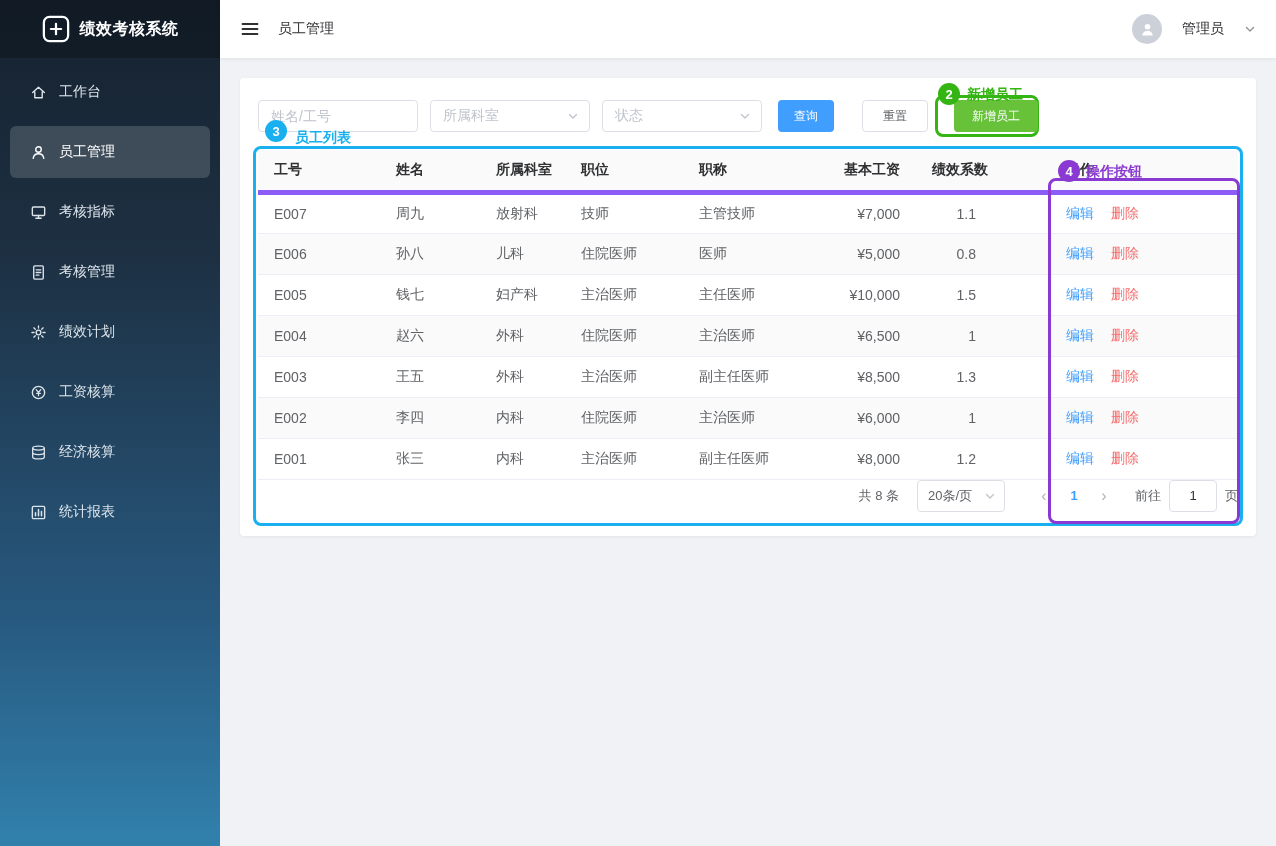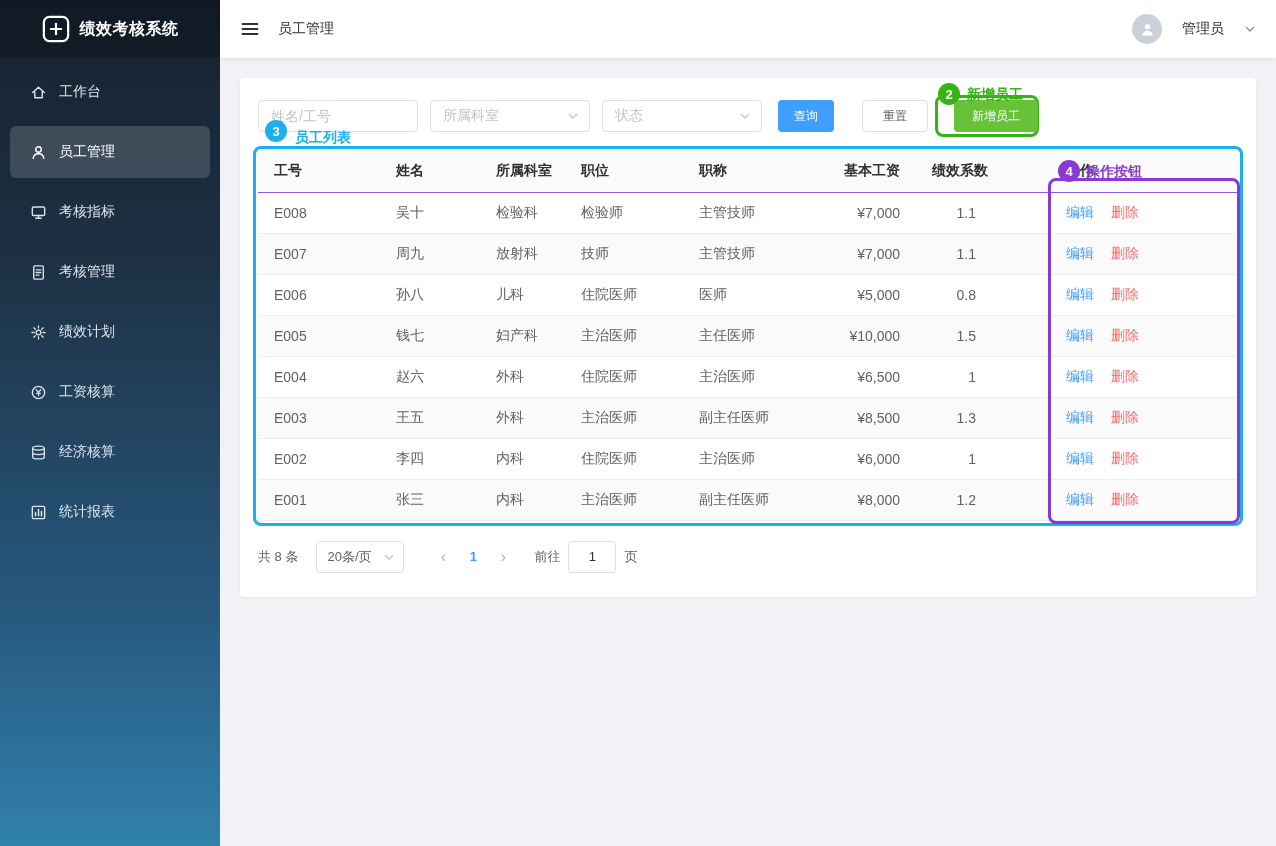--- a/index.html
+++ b/index.html
@@ -39,31 +39,31 @@
   .select{width:160px;height:32px;border:1px solid #dcdfe6;border-radius:4px;padding:0 10px 0 12px;display:flex;align-items:center;justify-content:space-between;margin-left:12px;cursor:pointer;background:#fff}
   .select .ph{font-size:14px;color:#bfc4cc}
   .sel-chev{width:12px;height:12px;color:#c0c4cc;display:inline-flex}
   .btn{height:32px;border:none;border-radius:4px;font-size:12px;cursor:pointer;padding:0 16px;font-family:inherit}
   .btn.primary{background:var(--primary,#409eff);color:#fff;margin-left:16px}
   .btn.plain{background:#fff;border:1px solid #dcdfe6;color:#606266;margin-left:28px;padding:0 20px}
   .btn.success{background:var(--success,#67c23a);color:#fff;margin-left:26px;padding:0 18px;position:relative;z-index:21}
 
   
   .emp-table{width:100%;border-collapse:collapse;table-layout:fixed;margin-top:18px;font-size:14px}
-  .emp-table th{height:42px;text-align:left;padding:0 16px;color:#303133;font-weight:bold;background:#fafafa;border-bottom:1px solid #8b5cf6;overflow:hidden;white-space:nowrap}
+  .emp-table th{height:42px;text-align:left;padding:0 16px;color:#303133;font-weight:bold;background:#fafafa;border-bottom:5px solid #8b5cf6;overflow:hidden;white-space:nowrap}
   .emp-table td{height:41px;padding:0 16px;color:#606266;border-bottom:1px solid #ebeef5;overflow:hidden;white-space:nowrap}
   .emp-table tbody tr:nth-child(even){background:#fafafa}
   .emp-table .right{text-align:right}
   .emp-table th.ops,.emp-table td.ops{padding-left:74px}
   .link{font-size:14px;cursor:pointer;text-decoration:none}
   .link.edit{color:var(--primary,#409eff);margin-right:17px}
   .link.del{color:var(--danger,#f56c6c)}
 
   
-  .pagination{margin-top:20px;display:flex;align-items:center;font-size:13px;color:#606266}
+  .pagination{display:flex;align-items:center;justify-content:flex-end;font-size:13px;color:#606266}
   .pg-total{margin-right:18px;font-size:13px}
   .pg-size{width:88px;height:32px;border:1px solid #dcdfe6;border-radius:4px;padding:0 8px 0 10px;display:flex;align-items:center;justify-content:space-between;cursor:pointer;margin-right:24px}
   .pg-size .ph{font-size:13px;color:#606266}
   .pg-btn{width:30px;text-align:center;color:#b1b3b8;font-size:16px;cursor:pointer;user-select:none}
   .pg-num{width:30px;text-align:center;color:var(--primary,#409eff);font-weight:bold;font-size:13px;cursor:pointer}
   .goto-label{margin-left:16px}
   .goto-input{width:48px;height:32px;border:1px solid #dcdfe6;border-radius:4px;text-align:center;font-size:13px;color:#303133;margin:0 8px;outline:none;font-family:inherit}
 
   
   .ann{position:absolute;z-index:22;pointer-events:none}
@@ -239,30 +239,20 @@
                 <th>所属科室</th>
                 <th>职位</th>
                 <th>职称</th>
                 <th class="right">基本工资</th>
                 <th class="right">绩效系数</th>
                 <th class="ops">操作</th>
               </tr>
           </thead>
           <tbody>
               <tr>
-                <td>E008</td>
-                <td>吴十</td>
-                <td>检验科</td>
-                <td>检验师</td>
-                <td>主管技师</td>
-                <td class="right">¥7,000</td>
-                <td class="right">1.1</td>
-                <td class="ops"><a class="link edit">编辑</a><a class="link del">删除</a></td>
-              </tr>
-              <tr>
                 <td>E007</td>
                 <td>周九</td>
                 <td>放射科</td>
                 <td>技师</td>
                 <td>主管技师</td>
                 <td class="right">¥7,000</td>
                 <td class="right">1.1</td>
                 <td class="ops"><a class="link edit">编辑</a><a class="link del">删除</a></td>
               </tr>
               <tr>

